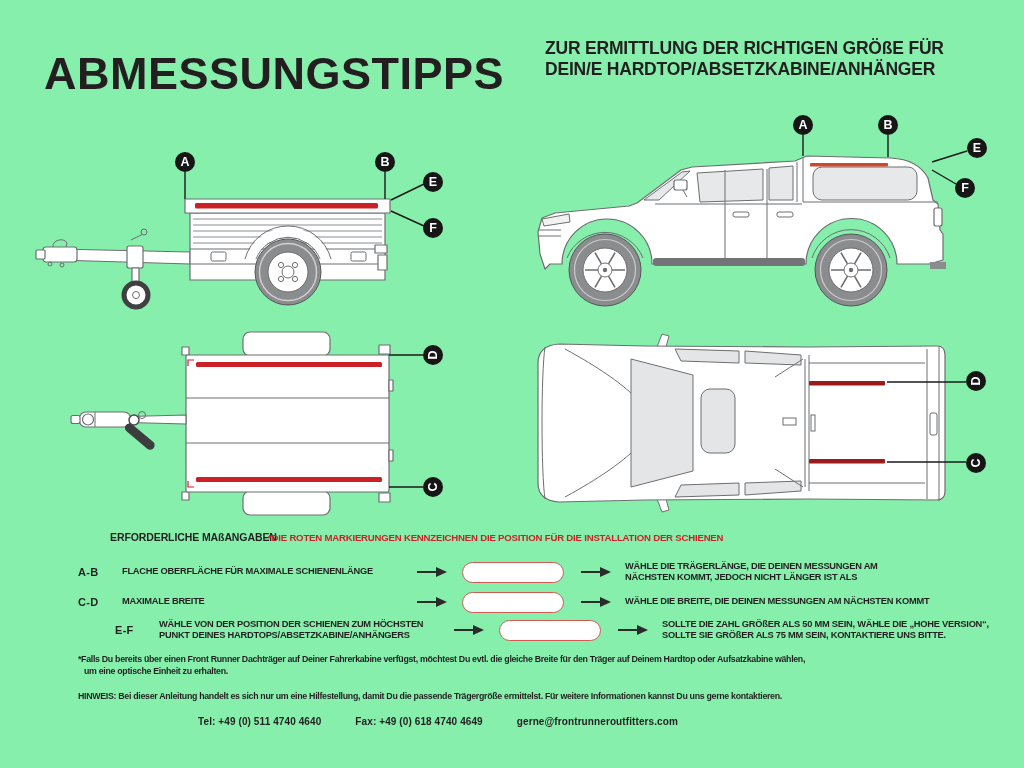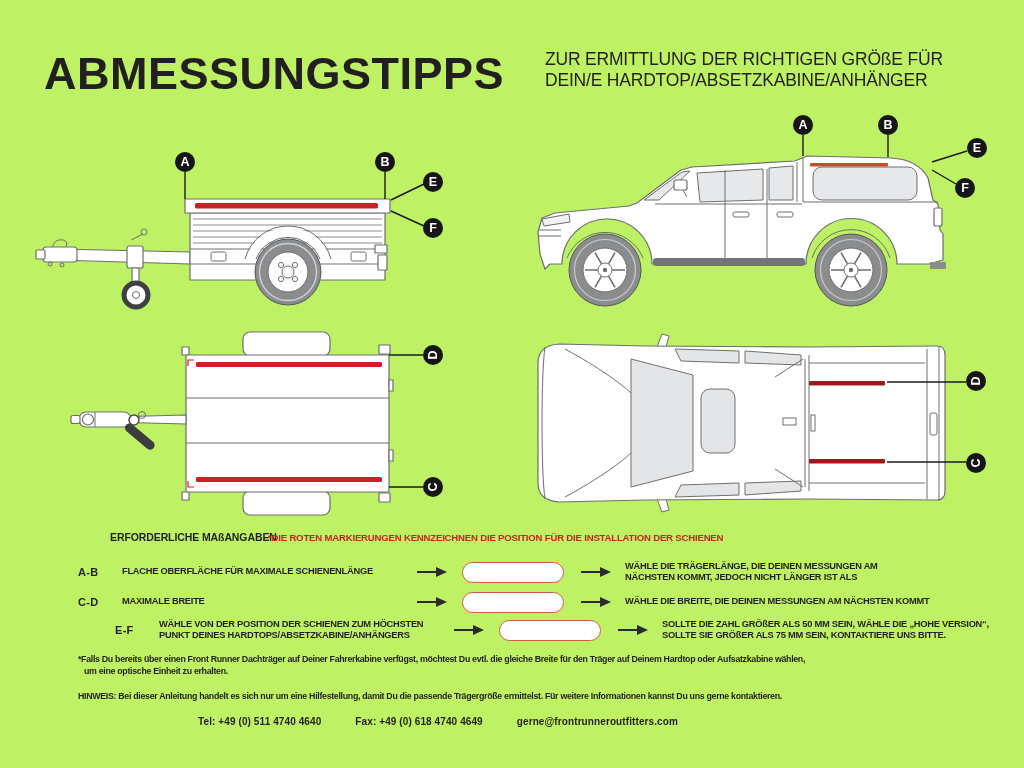--- a/index.html
+++ b/index.html
@@ -11,25 +11,25 @@
     --red:#cc2027;
     --red-dark:#9b1b1d;
     --red-orange:#cc4a2a;
     --note-red:#cc2128;
     --pill:#cf5a52;
     --steel:#8a8c8e;
     --rocker:#737477;
   }
   *{box-sizing:border-box;margin:0;padding:0;}
   body{background:#d8d8d8;font-family:"Liberation Sans",sans-serif;}
-  .page{position:relative;width:1024px;height:768px;background:#bef264;color:var(--ink);overflow:hidden;}
+  .page{position:relative;width:1024px;height:768px;background:#86efac;color:var(--ink);overflow:hidden;}
   .abs{position:absolute;}
 
   .title{left:44px;top:50px;font-size:45px;font-weight:bold;letter-spacing:.5px;line-height:48px;}
-  .subtitle{left:545px;top:49px;font-size:17.5px;font-weight:normal;line-height:21px;letter-spacing:-.2px;white-space:pre-line;}
+  .subtitle{left:545px;top:38px;font-size:17.5px;font-weight:bold;line-height:21px;letter-spacing:-.2px;white-space:pre-line;}
 
   svg text.lbl{font-family:"Liberation Sans",sans-serif;font-size:12.5px;font-weight:bold;fill:#ffffff;text-anchor:middle;}
   svg .ln{stroke:#1a1a1a;stroke-width:1.4;fill:none;}
   svg .o{stroke:var(--line);stroke-width:1.2;fill:#ffffff;stroke-linejoin:round;}
   svg .s{stroke:var(--line);stroke-width:1;fill:none;}
   svg .thin{stroke:var(--line);stroke-width:.8;fill:none;}
 
   .sec-label{left:78px;top:531px;font-size:10.5px;font-weight:bold;letter-spacing:-.1px;margin-left:32px;}
   .sec-note{left:240px;top:531.5px;font-size:9.6px;font-weight:bold;color:var(--note-red);letter-spacing:-.2px;padding-left:28px;}
 

